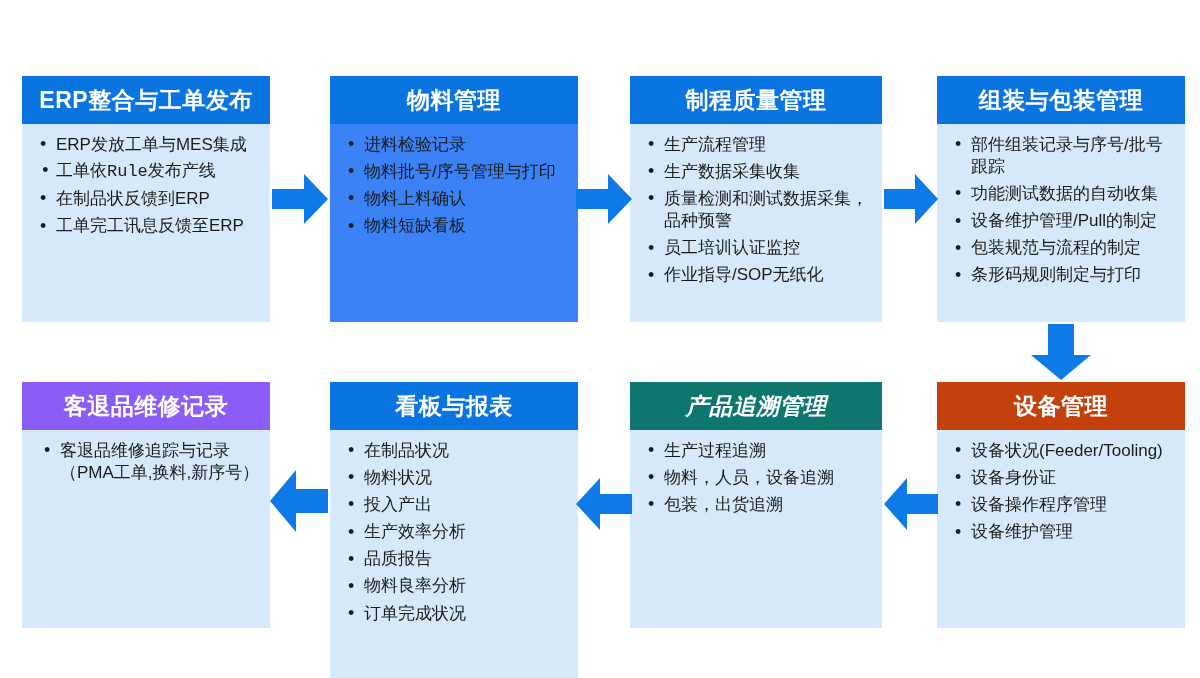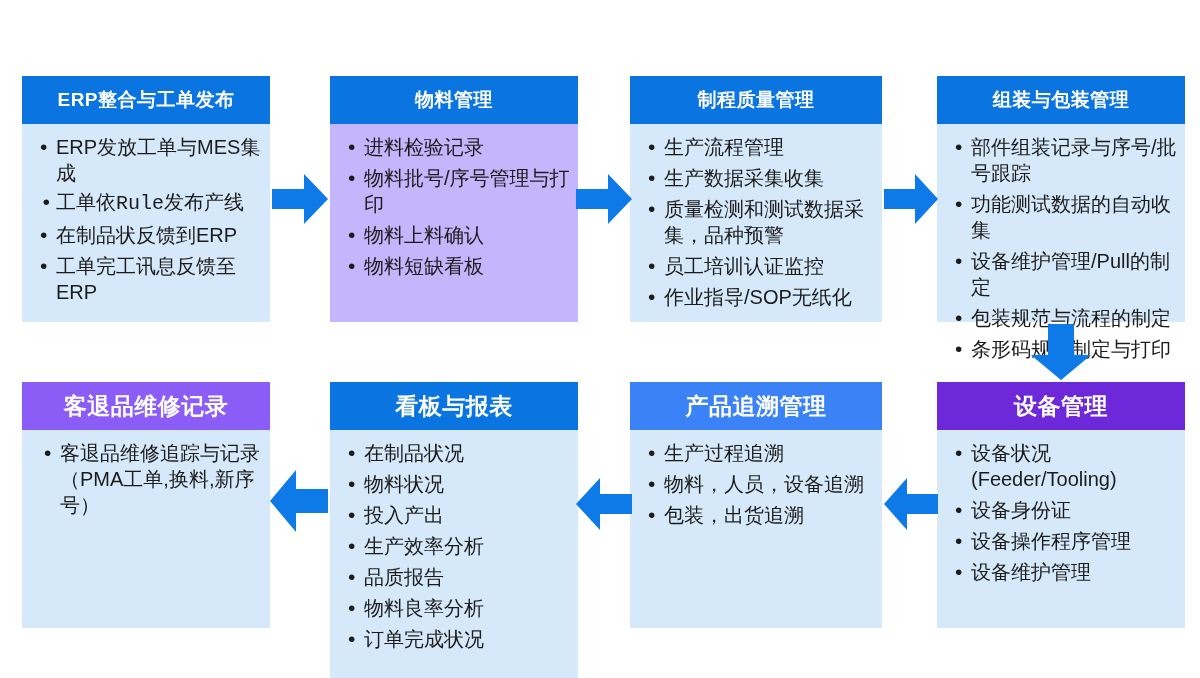--- a/index.html
+++ b/index.html
@@ -62,23 +62,23 @@
     content: "\2022";
     position: absolute;
     left: -16px;
     top: -0.04em;
     font-size: 1.05em;
     line-height: 1.30;
     color: #1b1b1b;
   }
 
   
-  .r1 .box-header { height: 48px; font-size: 19px; }
+  .r1 .box-header { height: 48px; font-size: 23px; }
   .r2 .box-header { height: 48px; font-size: 23px; }
-  .box-body { font-size: 20px; }
+  .box-body { font-size: 17px; }
 
   
   .arrow {
     position: absolute;
   }
   .arrow svg { display: block; }
 </style>
 </head>
 <body>
 
@@ -89,21 +89,21 @@
     <div class="box-body">
       <ul class="bullets">
           <li style="color: rgb(27, 27, 27);">ERP发放工单与MES集成</li>
           <li style="color: rgb(27, 27, 27); font-family: Liberation Mono, monospace;">工单依Rule发布产线</li>
           <li style="color: rgb(27, 27, 27);">在制品状反馈到ERP</li>
           <li style="color: rgb(27, 27, 27);">工单完工讯息反馈至ERP</li>
         </ul>
     </div>
   </div>
 
-  <div class="box r1" id="box-1" style="left: 330px; top: 76px; width: 248px; height: 246px; background: #c4b5fd;">
+  <div class="box r1" id="box-1" style="left: 330px; top: 76px; width: 248px; height: 246px; background: #3b82f6;">
     <div class="box-header" style="background: rgb(10, 116, 224); color: rgb(255, 255, 255);">物料管理</div>
     <div class="box-body">
       <ul class="bullets">
           <li style="color: rgb(27, 27, 27);">进料检验记录</li>
           <li style="color: rgb(27, 27, 27);">物料批号/序号管理与打印</li>
           <li style="color: rgb(27, 27, 27);">物料上料确认</li>
           <li style="color: rgb(27, 27, 27);">物料短缺看板</li>
         </ul>
     </div>
   </div>
@@ -152,32 +152,32 @@
           <li style="color: rgb(27, 27, 27);">投入产出</li>
           <li style="color: rgb(27, 27, 27);">生产效率分析</li>
           <li style="color: rgb(27, 27, 27);">品质报告</li>
           <li style="color: rgb(27, 27, 27);">物料良率分析</li>
           <li style="color: rgb(27, 27, 27);">订单完成状况</li>
         </ul>
     </div>
   </div>
 
   <div class="box r2" id="box-6" style="left: 630px; top: 382px; width: 252px; height: 246px; background: rgb(214, 233, 251);">
-    <div class="box-header" style="background: #3b82f6; color: rgb(255, 255, 255);">产品追溯管理</div>
+    <div class="box-header" style="background: #0f766e; color: rgb(255, 255, 255); font-style: italic;">产品追溯管理</div>
     <div class="box-body">
       <ul class="bullets">
           <li style="color: rgb(27, 27, 27);">生产过程追溯</li>
           <li style="color: rgb(27, 27, 27);">物料，人员，设备追溯</li>
           <li style="color: rgb(27, 27, 27);">包装，出货追溯</li>
         </ul>
     </div>
   </div>
 
   <div class="box r2" id="box-7" style="left: 937px; top: 382px; width: 248px; height: 246px; background: rgb(214, 233, 251);">
-    <div class="box-header" style="background: #6d28d9; color: rgb(255, 255, 255);">设备管理</div>
+    <div class="box-header" style="background: #c2410c; color: rgb(255, 255, 255);">设备管理</div>
     <div class="box-body">
       <ul class="bullets">
           <li style="color: rgb(27, 27, 27);">设备状况(Feeder/Tooling)</li>
           <li style="color: rgb(27, 27, 27);">设备身份证</li>
           <li style="color: rgb(27, 27, 27);">设备操作程序管理</li>
           <li style="color: rgb(27, 27, 27);">设备维护管理</li>
         </ul>
     </div>
   </div>
 

